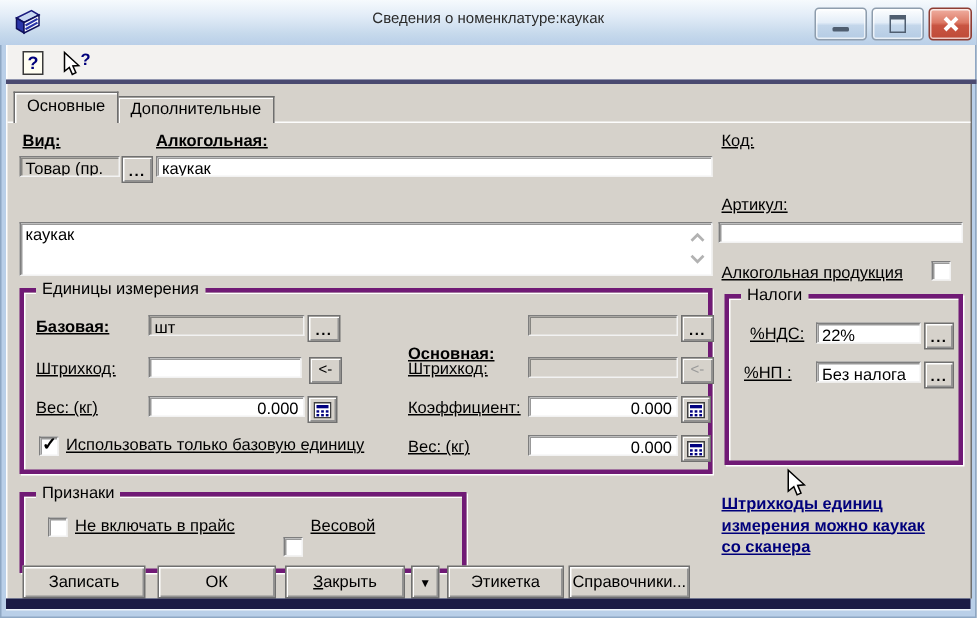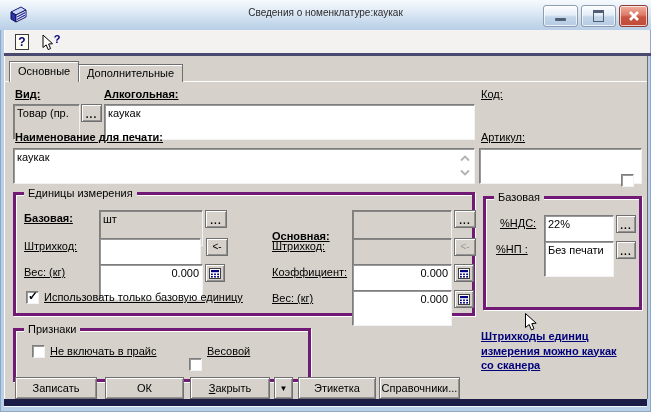--- a/index.html
+++ b/index.html
@@ -42,21 +42,21 @@
   .tab{box-sizing:border-box;background:#d6d2cb;
     border:1px solid #6e6e6e;border-bottom:none;
     box-shadow:inset 1px 1px 0 #fff;
     padding:3px 8px 0 8px;}
   .tab.active{left:4px;top:5px;height:21px;z-index:2;}
   .tab.inactive{left:73px;top:8px;height:18px;padding-top:2px;}
 
   
   .lbl{white-space:nowrap;text-decoration:underline;}
   .b{font-weight:bold;}
-  .fld{box-sizing:border-box;height:36px;line-height:15px;background:#fff;
+  .fld{box-sizing:border-box;height:14px;line-height:15px;background:#fff;
     border:1px solid;border-color:#7e7e7e #f2f2f2 #f2f2f2 #7e7e7e;
     box-shadow:inset 1px 1px 0 rgba(70,70,70,.55);
     padding:1px 3px 0 3px;overflow:hidden;white-space:nowrap;}
   .fld.ro{background:#d6d2cb;}
   .fld.num{text-align:right;}
   .fld.dis{color:#8a8a8a;background:#d6d2cb;}
   .ta{height:36px;line-height:15px;white-space:normal;}
   .sbtn{box-sizing:border-box;height:18px;background:#d6d2cb;border:1px solid #707070;
     box-shadow:inset 1px 1px 0 #fff, inset -1px -1px 0 #929292;
     display:flex;align-items:center;justify-content:center;font-size:10px;line-height:10px;}
@@ -123,33 +123,33 @@
   <div class="abs lbl b" style="left:10px;top:32px;">Вид:</div>
   <div class="abs lbl b" style="left:99px;top:32px;">Алкогольная:</div>
   <div class="abs lbl" style="left:476px;top:32px;">Код:</div>
 
   <div class="abs fld ro" style="left:8px;top:48px;width:67px;">Товар (пр.</div>
   <div class="abs sbtn" style="left:76px;top:48px;width:21px;">
       <span class="dots">...</span>
     </div>
   <div class="abs fld" style="left:99px;top:48px;width:371px;">каукак</div>
 
-  <div class="abs lbl b" style="left:10px;top:75px;">Наименование для печати:</div>
   <div class="abs fld ta" style="left:8px;top:92px;width:462px;">
     <span>каукак</span>
     <svg class="abs" style="right:4px;top:6px;" width="10" height="7">
       <polyline points="1,5.5 5,1.5 9,5.5" fill="none" stroke="#b2b2b2" stroke-width="1.8"></polyline>
     </svg>
     <svg class="abs" style="right:4px;top:20px;" width="10" height="7">
       <polyline points="1,1.5 5,5.5 9,1.5" fill="none" stroke="#b2b2b2" stroke-width="1.8"></polyline>
     </svg>
   </div>
   <div class="abs lbl" style="left:476px;top:75px;">Артикул:</div>
   <div class="abs fld" style="left:474px;top:92px;width:163px;"></div>
 
+  <div class="abs lbl" style="left:476px;top:120px;">Алкогольная продукция</div>
   <div class="abs cb" style="left:616px;top:118px;"></div>
 
   <div class="abs grp" style="left:8px;top:136px;width:462px;height:124px;">
     <span class="cap">Единицы измерения</span>
 
     <div class="abs lbl b" style="left:8px;top:17px;">Базовая:</div>
     <div class="abs fld ro" style="left:83px;top:15px;width:104px;">шт</div>
     <div class="abs sbtn" style="left:189px;top:15px;width:22px;">
         <span class="dots">...</span>
       </div>
@@ -217,28 +217,28 @@
           <rect x="5.1" y="5.5" width="1.8" height="1.6" fill="#000080"></rect>
           <rect x="8.2" y="5.5" width="1.8" height="1.6" fill="#000080"></rect>
         <rect x="2" y="8" width="1.8" height="1.6" fill="#000080"></rect>
           <rect x="5.1" y="8" width="1.8" height="1.6" fill="#000080"></rect>
           <rect x="8.2" y="8" width="1.8" height="1.6" fill="#000080"></rect>
       </svg>
     </div>
   </div>
 
   <div class="abs grp" style="left:478px;top:140px;width:159px;height:114px;">
-    <span class="cap">Базовая</span>
+    <span class="cap">Налоги</span>
     <div class="abs lbl" style="left:14px;top:18px;">%НДС:</div>
     <div class="abs fld" style="left:58px;top:16px;width:70px;">22%</div>
     <div class="abs sbtn" style="left:130px;top:16px;width:20px;">
         <span class="dots">...</span>
       </div>
     <div class="abs lbl" style="left:10px;top:44px;">%НП :</div>
-    <div class="abs fld" style="left:58px;top:42px;width:70px;">Без печати</div>
+    <div class="abs fld" style="left:58px;top:42px;width:70px;">Без налога</div>
     <div class="abs sbtn" style="left:130px;top:42px;width:20px;">
         <span class="dots">...</span>
       </div>
   </div>
 
   <div class="abs grp" style="left:8px;top:272px;width:298px;height:54px;">
     <span class="cap">Признаки</span>
     <div class="abs cb" style="left:16px;top:14px;"></div>
     <div class="abs lbl" style="left:34px;top:14px;">Не включать в прайс</div>
     <div class="abs cb" style="left:173px;top:14px;"></div>

